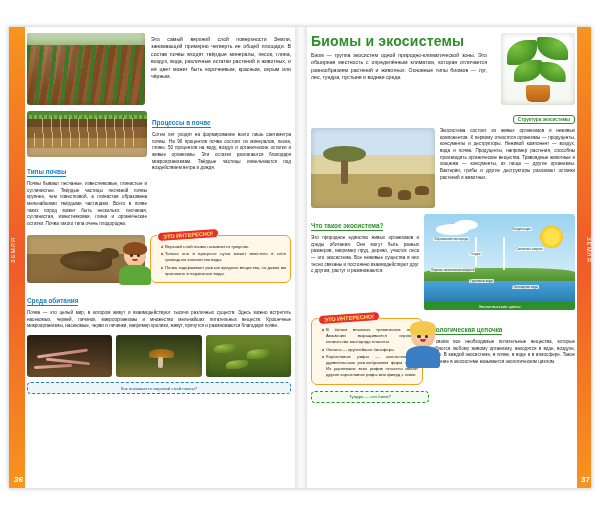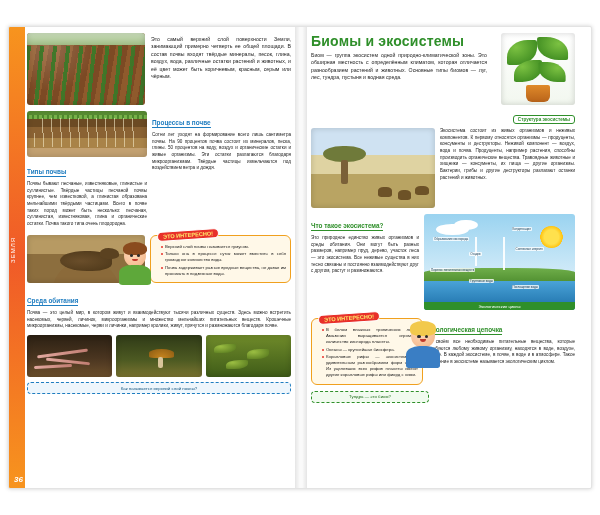--- a/index.html
+++ b/index.html
@@ -456,20 +456,24 @@
           </div>
         </div>
 
         <div class="q-bar blue" style="margin-top:5px;">Как называется верхний слой почвы?</div>
       </div>
     </div>
 
     <div class="gutter"></div>
 
     <div class="page-half page-right">
+      <div class="frame-band frame-right">
+        <div class="side-tab right">ЗЕМЛЯ</div>
+        <div class="page-no right">37</div>
+      </div>
 
       <div class="content">
 
         <div style="display:flex; gap:14px; align-items:flex-start;justify-content:center;">
           <div style="flex:1 1 auto;">
             <h1 class="title green">Биомы и экосистемы</h1>
             <p class="lead">Биом — группа экосистем одной природно-климатической зоны. Это обширная местность с определённым климатом, которая отличается разнообразием растений и животных. Основные типы биомов — луг, лес, тундра, пустыня и водная среда.</p>
           </div>
           <div class="photo ph-plant" style="width:74px;height:72px;flex:0 0 auto;">
             <div class="leaf" style="left:8%;  top:10%; width:40%; height:34%;"></div>

